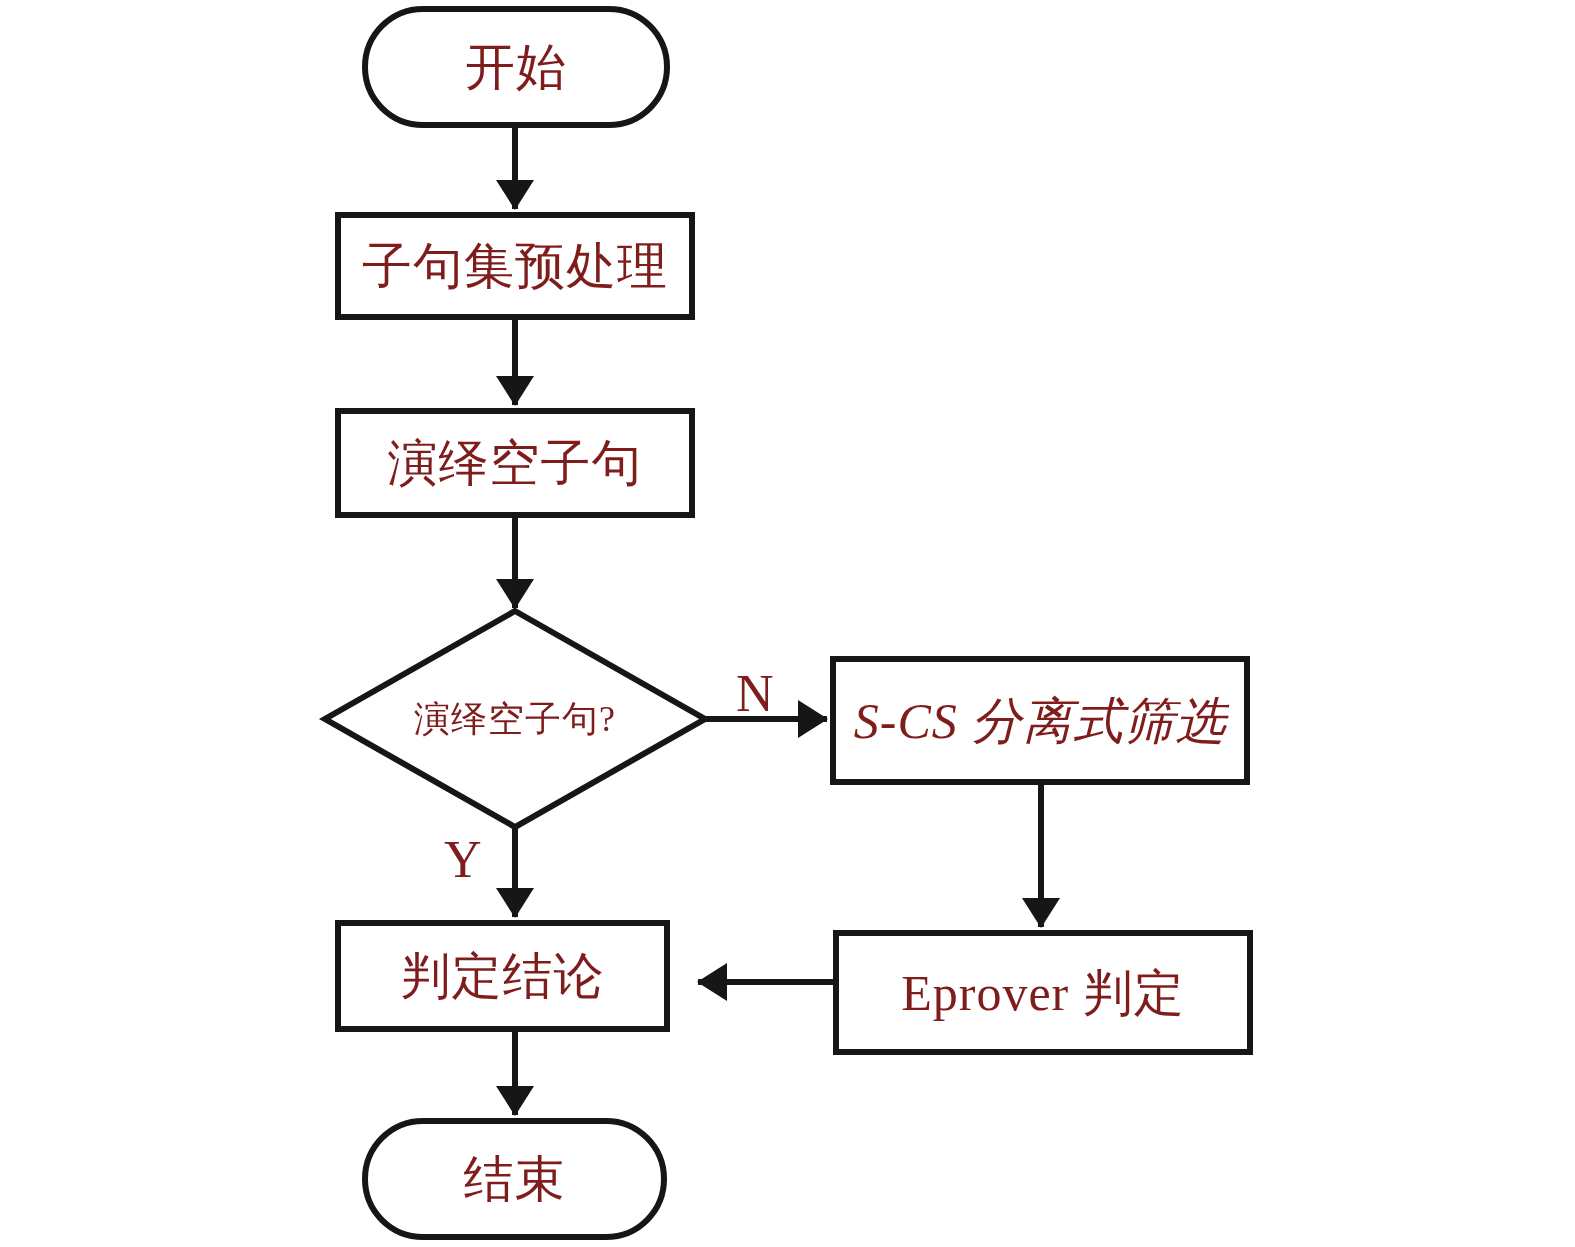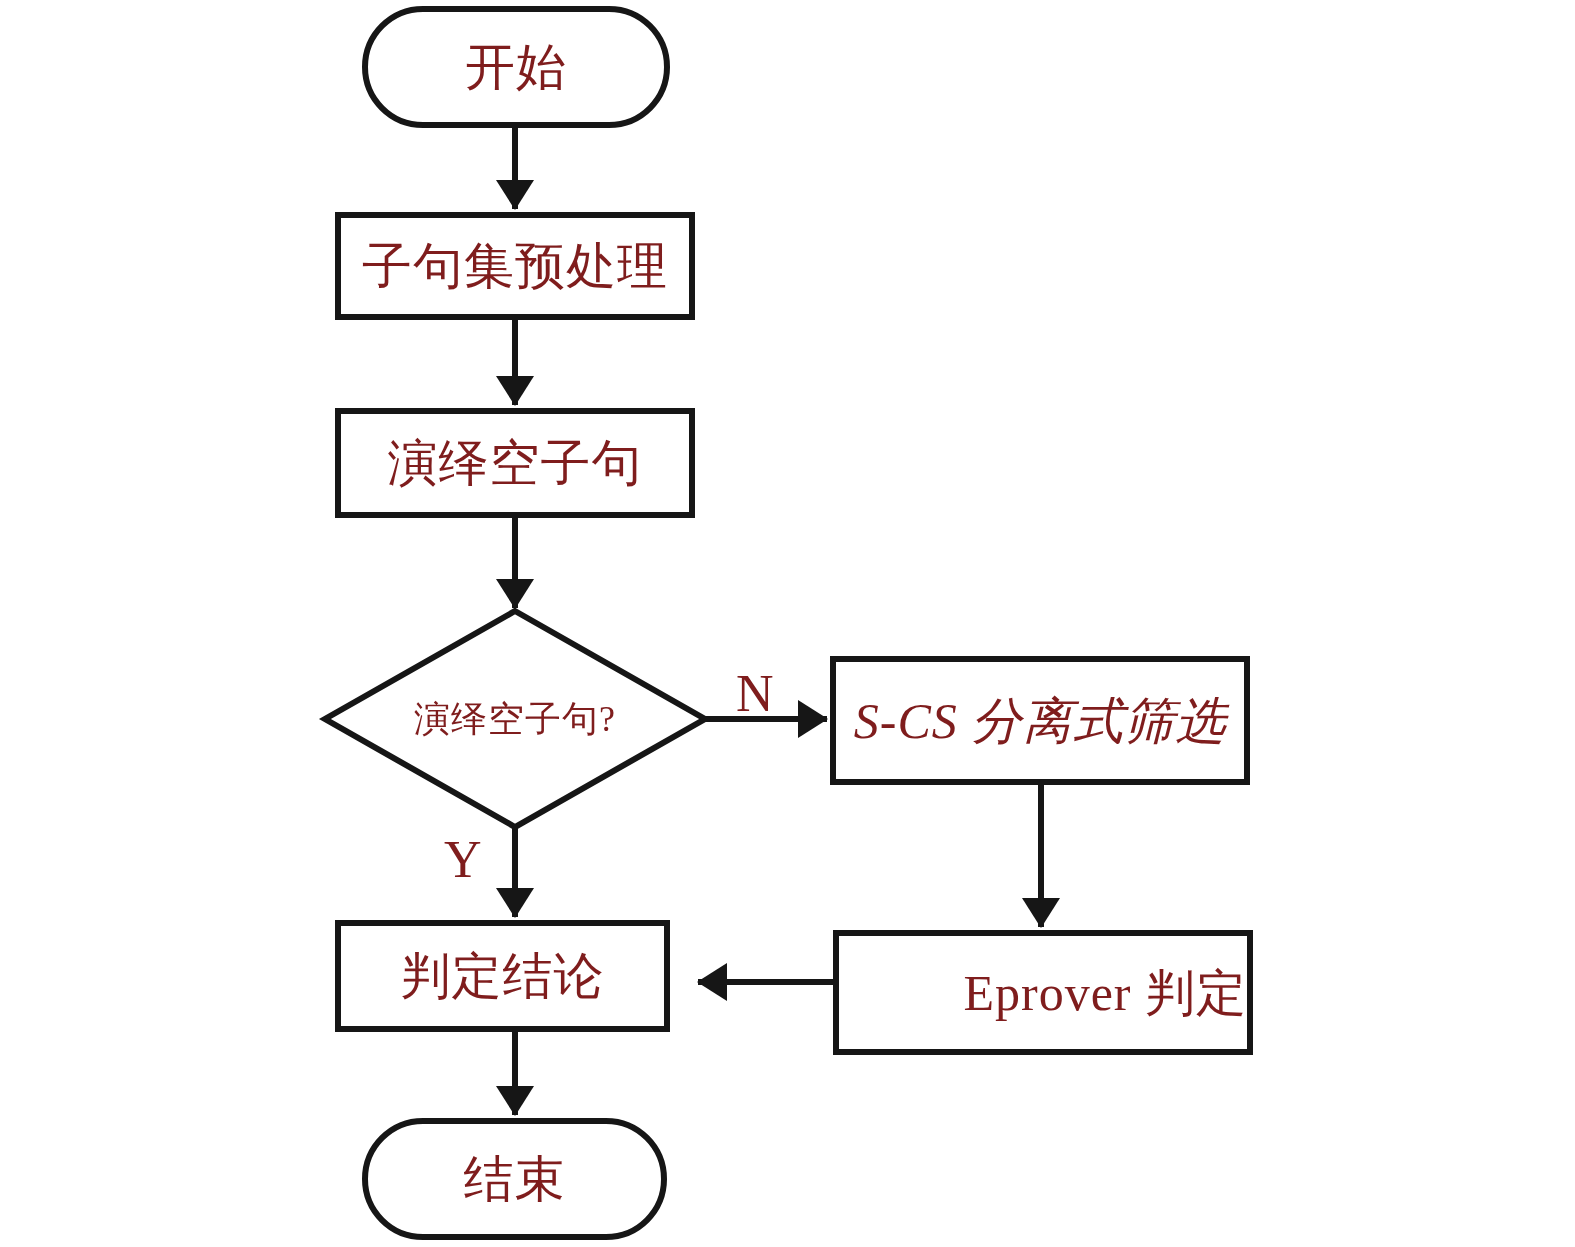--- a/index.html
+++ b/index.html
@@ -120,21 +120,21 @@
   <div class="branch-label yes">Y</div>
 
   <div class="node" style="left:830px; top:656px; width:420px; height:129px;font-style:italic;">
     <span>S-CS 分离式筛选</span>
   </div>
 
   <div class="node" style="left:335px; top:920px; width:335px; height:112px;">
     <span>判定结论</span>
   </div>
 
-  <div class="node" style="left:833px; top:930px; width:420px; height:125px;justify-content:flex-end;">
+  <div class="node" style="left:833px; top:930px; width:420px; height:125px;">
     <span>Eprover 判定</span>
   </div>
 
   <div class="node terminator" style="left:362px; top:1118px; width:305px; height:122px;">
     <span>结束</span>
   </div>
 
 </div>
 
 </body></html>

